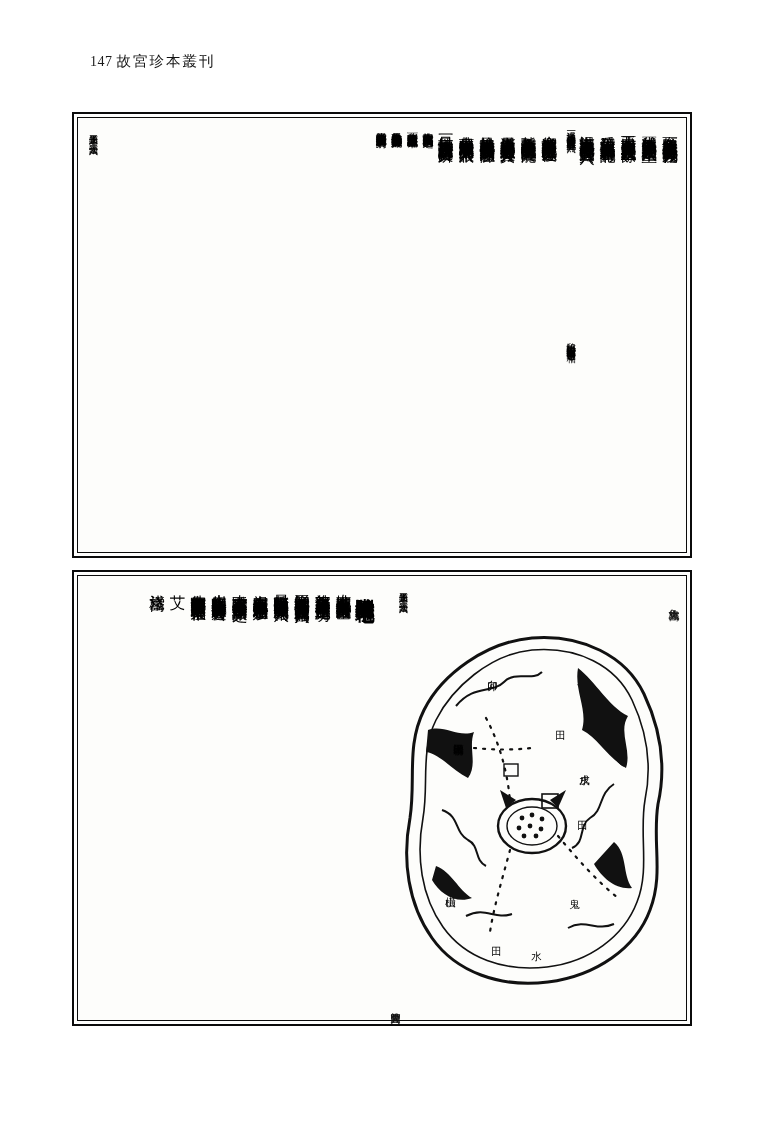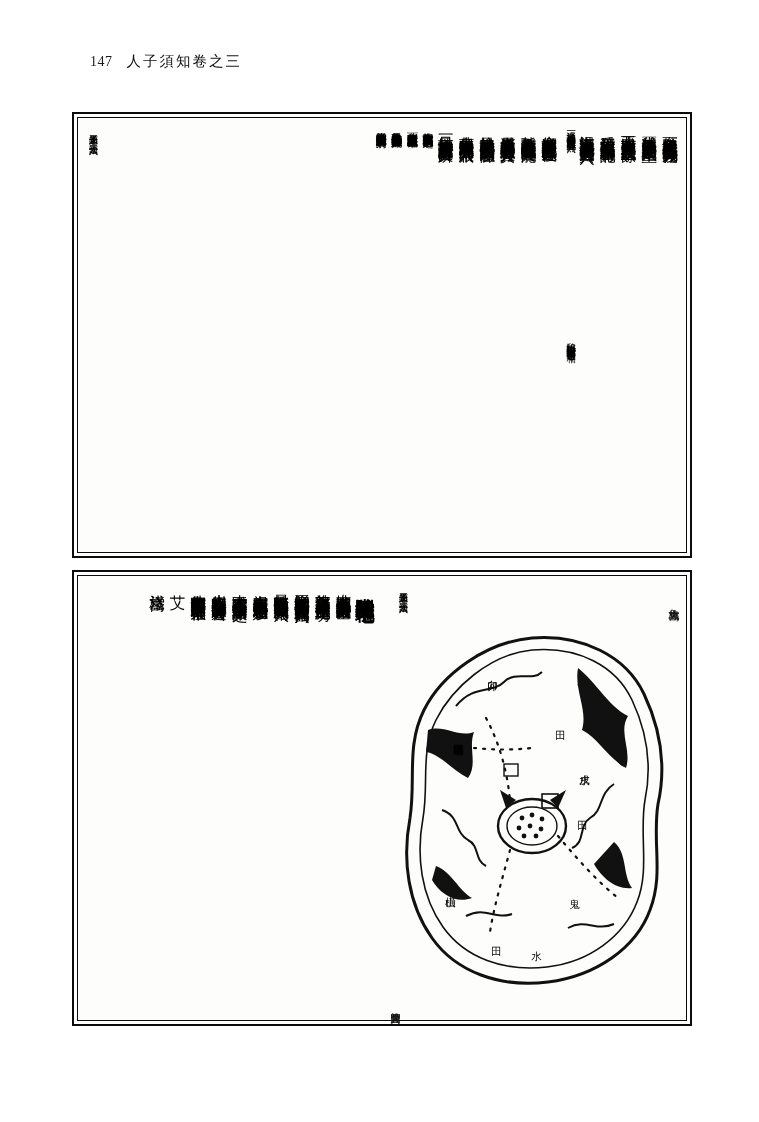--- a/index.html
+++ b/index.html
@@ -22,21 +22,21 @@
     height: 1122px;
   }
 
   
   .header {
     position: absolute;
     left: 90px;
     top: 52px;
     display: flex;
     align-items: baseline;
-    gap: 14px;
+    gap: 4px;
   }
   .header .folio {
     font-family: "Liberation Serif", serif;
     font-size: 14px;
     color: #1a1a1a;
     letter-spacing: 0.5px;
   }
   .header .series {
     font-family: "DejaVu Sans", sans-serif;
     font-size: 14.5px;
@@ -160,21 +160,21 @@
     color: #000;
   }
 </style>
 </head>
 <body>
 
 <div class="page">
 
   <div class="header">
     <span class="folio">147</span>
-    <span class="series">人子須知卷之三</span>
+    <span class="series">故宮珍本叢刊</span>
   </div>
 
   <div class="plate" id="plate-top">
     <div class="cols">
       <div class="col">面傾跌之患此所以為美也但離鄉而貴亦戰此後</div>
       <div class="col">爾然龍勢牽連煞氣未淨局金結穴又是武星主</div>
       <div class="col">于西以庚脉入首作卯向宜其貴冑以武功且正餘</div>
       <div class="col">分受鍾山川正氣主忠貞而慥永不替馬舊有記云</div>
       <div class="col">混港東洪港西裏有池塘外有溪言二湖夾送真穴</div>
       <div class="dbl">

